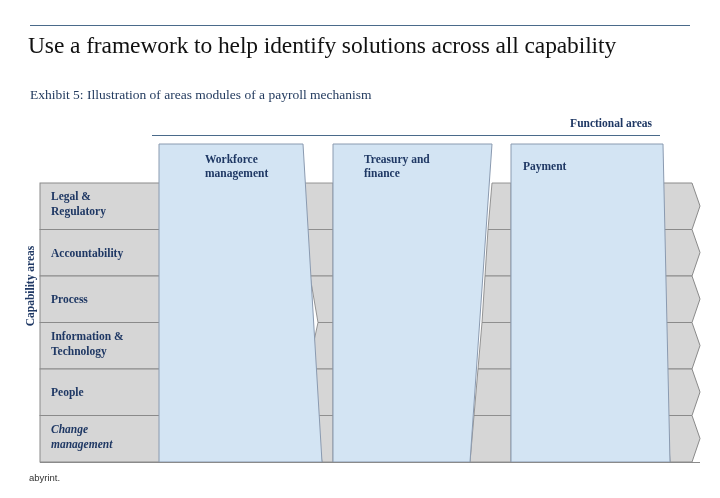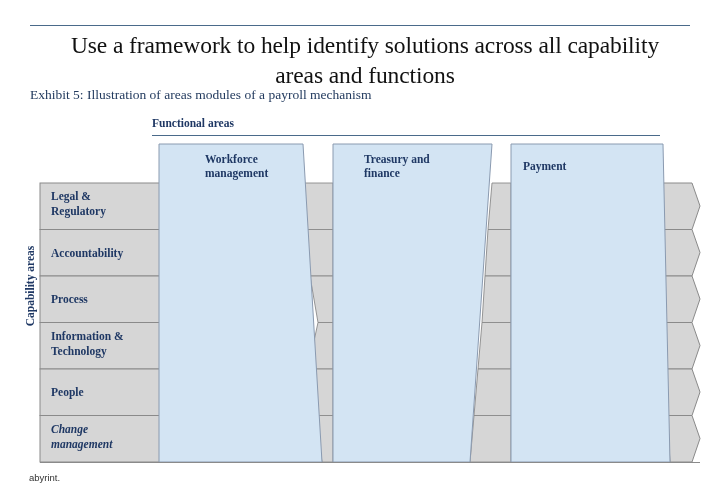--- a/index.html
+++ b/index.html
@@ -11,36 +11,35 @@
     position:relative;
   }
   .slide{position:absolute;inset:0;}
 
   
   .top-rule{
     position:absolute;left:30px;top:25px;width:660px;height:0;
     border-top:1.6px solid #4a6a8a;
   }
   .title{
-    position:absolute;left:40px;top:30px;width:650px;
+    position:absolute;left:28px;top:30px;width:650px;
     font-size:23.5px;line-height:30px;color:#111111;
     font-family:"Liberation Serif",serif;font-weight:400;
     letter-spacing:-0.1px;
-    text-align:center;
   }
   .subtitle{
     position:absolute;left:30px;top:87px;width:620px;
     font-size:13.5px;color:#223a5e;
     font-family:"Liberation Serif",serif;
   }
 
   
   .func-label{
-    position:absolute;left:152px;top:117px;width:508px;
-    text-align:left;font-size:11.5px;font-weight:bold;color:#1f3864;
+    position:absolute;left:144px;top:117px;width:508px;
+    text-align:right;font-size:11.5px;font-weight:bold;color:#1f3864;
   }
   .func-rule{
     position:absolute;left:152px;top:135px;width:508px;height:0;
     border-top:1.4px solid #4a6a8a;
   }
   .cap-label{
     position:absolute;left:-40px;top:280px;width:140px;
     text-align:center;font-size:11.5px;font-weight:bold;color:#1f3864;
     transform:rotate(-90deg);transform-origin:center center;
   }
@@ -66,21 +65,20 @@
 </style>
 </head>
 <body>
 
 <div class="slide">
 
   <div class="top-rule"></div>
 
   <div class="title">
     <div>Use a framework to help identify solutions across all capability</div>
-    <div>areas and functions</div>
   </div>
 
   <div class="subtitle">Exhibit 5: Illustration of areas modules of a payroll mechanism</div>
 
   <div class="func-label">Functional areas</div>
   <div class="func-rule"></div>
   <div class="cap-label">Capability areas</div>
 
   <svg class="diagram" viewBox="0 0 720 498">
 

